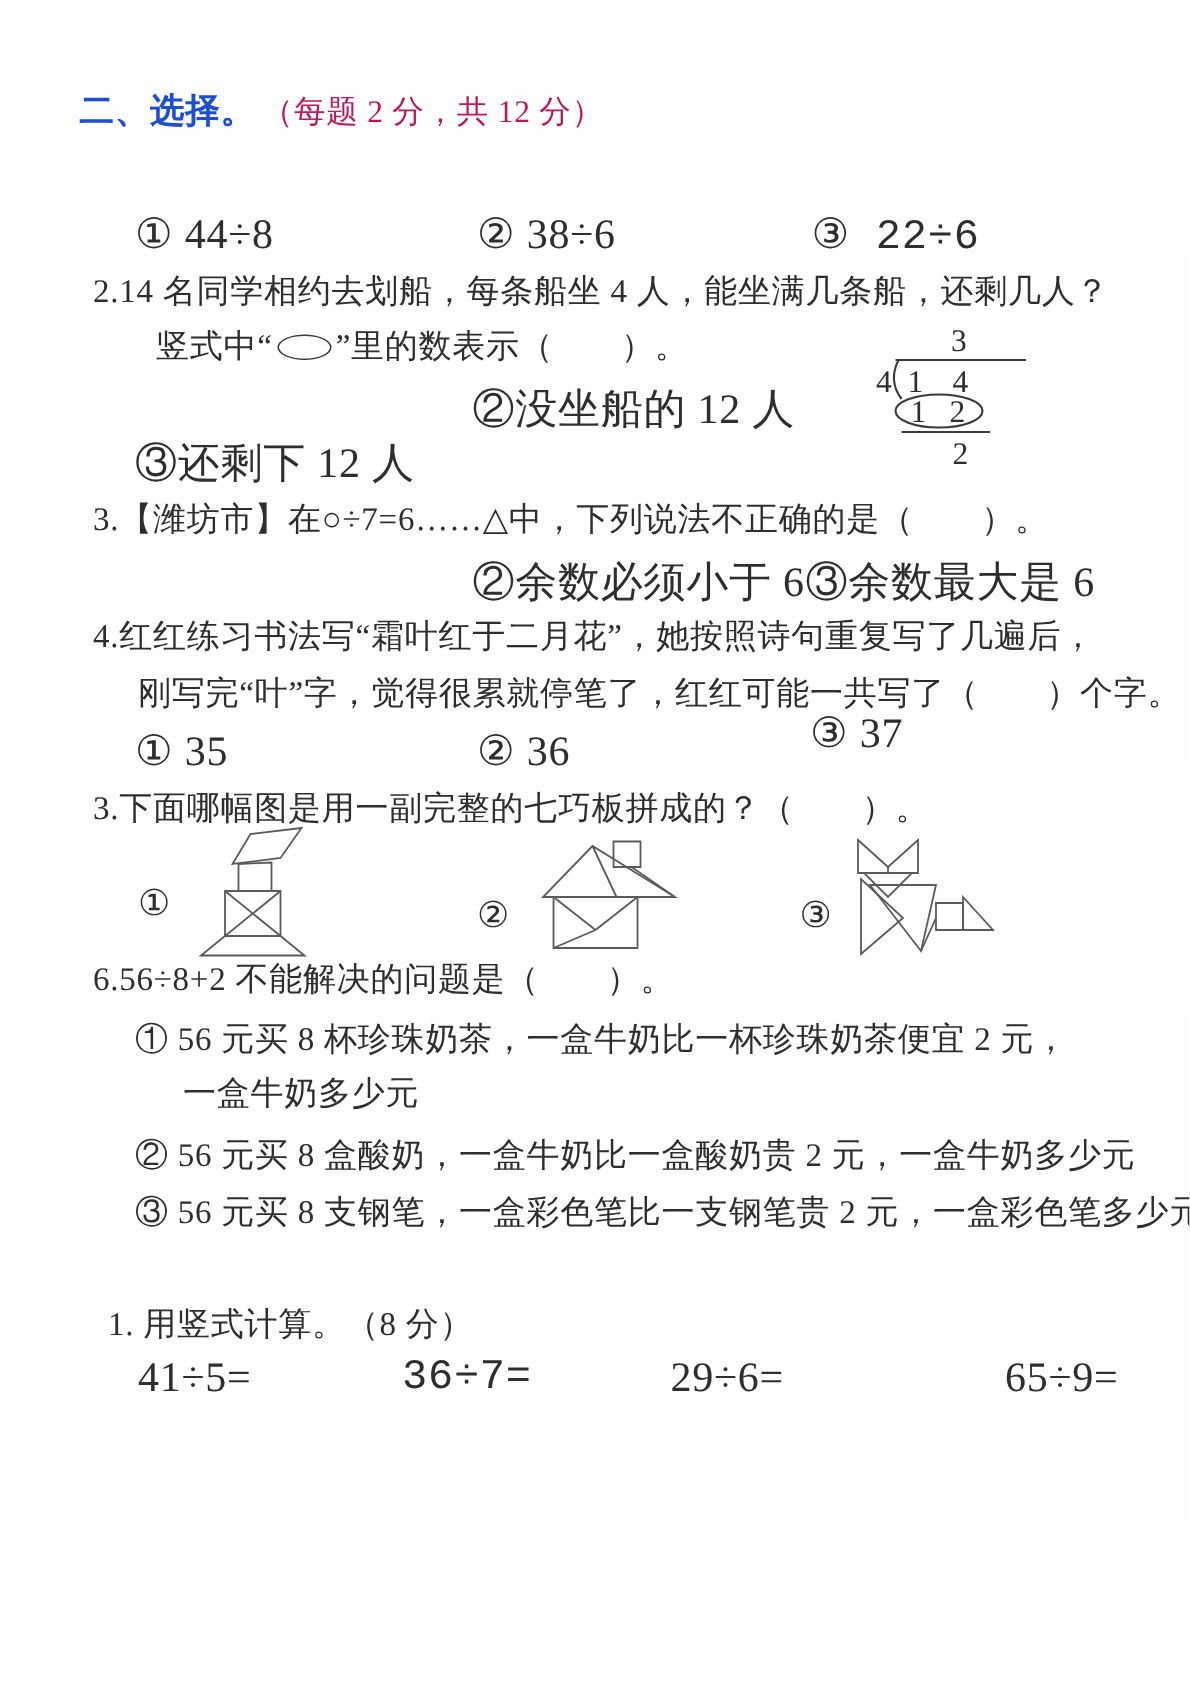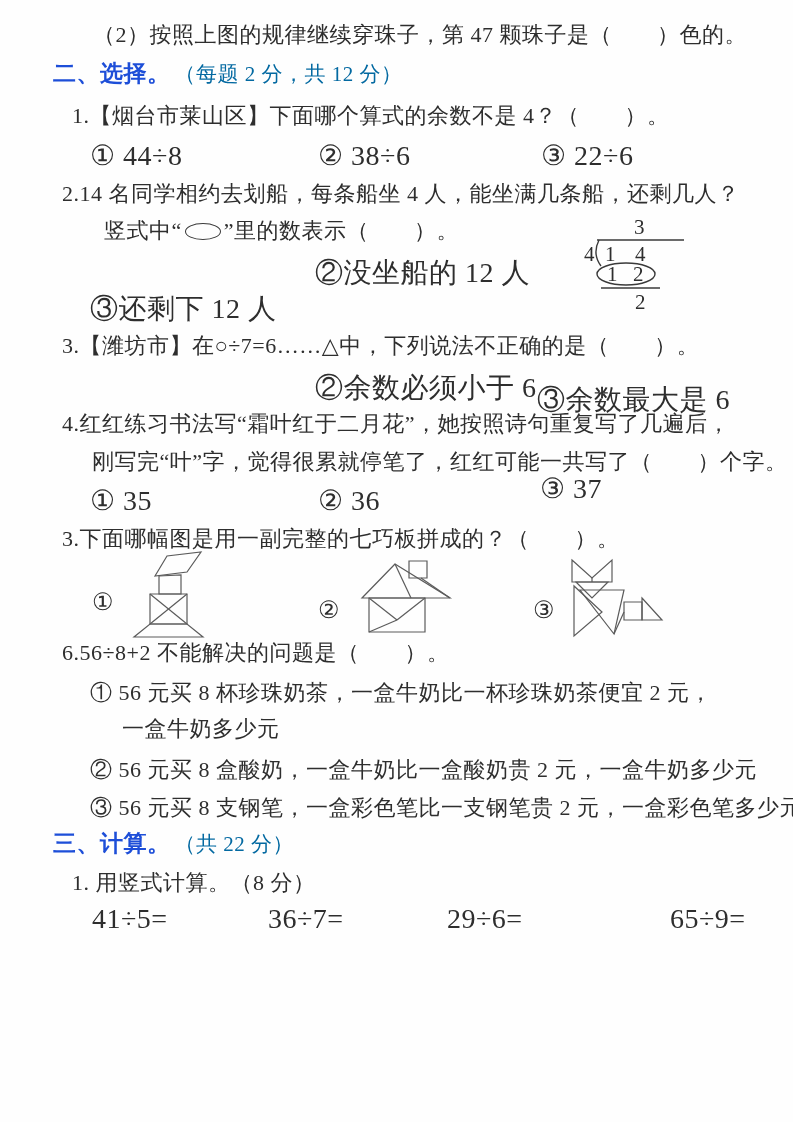--- a/index.html
+++ b/index.html
@@ -21,21 +21,21 @@
     letter-spacing: 0.5px;
   }
   .sec-title {
     font-family: "Liberation Sans", "DejaVu Sans", sans-serif;
     font-weight: 700;
     font-size: 23px;
     color: #1d4ed8;
   }
   .sec-note {
     font-size: 21px;
-    color: #0369a1;
+    color: #be185d;
     margin-left: 4px;
   }
   .opt { position: absolute; font-size: 28px; white-space: nowrap; letter-spacing: 0.5px; }
   .oval {
     display: inline-block;
     width: 36px;
     height: 17px;
     border: 1.6px solid #3a3a3a;
     border-radius: 50%;
     vertical-align: -2px;
@@ -63,30 +63,28 @@
     stroke: #5b5b5b;
     stroke-width: 1.2;
     stroke-linejoin: miter;
   }
 </style>
 </head>
 <body>
 
 <div class="page">
 
-  <div class="line" style="left:93px; top:20px;">（2）按照上图的规律继续穿珠子，第 47 颗珠子是（　　）色的。</div>
 
   <div class="line" style="left:53px; top:58px;">
     <span class="sec-title">二、选择。</span><span class="sec-note">（每题 2 分，共 12 分）</span>
   </div>
 
-  <div class="line" style="left:72px; top:101px;">1.【烟台市莱山区】下面哪个算式的余数不是 4？（　　）。</div>
   <span class="opt" style="left:90px; top:139px;">① 44÷8</span>
   <span class="opt" style="left:318px; top:139px;">② 38÷6</span>
-  <span class="opt" style="left:541px; top:139px;">③ 22÷6</span>
+  <span class="opt" style="left:541px; top:139px;font-family:Liberation Mono, monospace;">③ 22÷6</span>
 
   <div class="line" style="left:62px; top:179px;">2.14 名同学相约去划船，每条船坐 4 人，能坐满几条船，还剩几人？</div>
   <div class="line" style="left:92px; top:216px;margin-left:12px;">
     <span>竖式中“</span><span class="oval"></span><span>”里的数表示（　　）。</span>
   </div>
   <span class="opt" style="left:315px; top:254px;">②没坐船的 12 人</span>
   <span class="opt" style="left:90px; top:290px;">③还剩下 12 人</span>
 
   <div class="division">
     <svg width="110" height="100" viewBox="0 0 110 100">
@@ -99,21 +97,21 @@
     <span class="dnum" style="left:1px;  top:28px;">4</span>
     <span class="dnum" style="left:22px; top:28px;">1</span>
     <span class="dnum" style="left:52px; top:28px;">4</span>
     <span class="dnum" style="left:24px; top:48px;">1</span>
     <span class="dnum" style="left:50px; top:48px;">2</span>
     <span class="dnum" style="left:52px; top:76px;">2</span>
   </div>
 
   <div class="line" style="left:62px; top:331px;">3.【潍坊市】在○÷7=6……△中，下列说法不正确的是（　　）。</div>
   <span class="opt" style="left:315px; top:369px;">②余数必须小于 6</span>
-  <span class="opt" style="left:537px; top:369px;margin-top:12px;">③余数最大是 6</span>
+  <span class="opt" style="left:537px; top:369px;">③余数最大是 6</span>
 
   <div class="line" style="left:62px; top:409px;">4.红红练习书法写“霜叶红于二月花”，她按照诗句重复写了几遍后，</div>
   <div class="line" style="left:92px; top:447px;">刚写完“叶”字，觉得很累就停笔了，红红可能一共写了（　　）个字。</div>
   <span class="opt" style="left:90px; top:484px;">① 35</span>
   <span class="opt" style="left:318px; top:484px;">② 36</span>
   <span class="opt" style="left:540px; top:472px;">③ 37</span>
 
   <div class="line" style="left:62px; top:524px;">3.下面哪幅图是用一副完整的七巧板拼成的？（　　）。</div>
 
   <span class="fig-label" style="left:92px; top:588px;">①</span>
@@ -149,24 +147,21 @@
     <polygon points="62,50 80,50 80,68 62,68"></polygon>
     <polygon points="80,46 100,68 80,68"></polygon>
   </svg>
 
   <div class="line" style="left:62px; top:638px;">6.56÷8+2 不能解决的问题是（　　）。</div>
   <div class="line" style="left:90px; top:678px;">① 56 元买 8 杯珍珠奶茶，一盒牛奶比一杯珍珠奶茶便宜 2 元，</div>
   <div class="line" style="left:122px; top:714px;">一盒牛奶多少元</div>
   <div class="line" style="left:90px; top:755px;">② 56 元买 8 盒酸奶，一盒牛奶比一盒酸奶贵 2 元，一盒牛奶多少元</div>
   <div class="line" style="left:90px; top:793px;">③ 56 元买 8 支钢笔，一盒彩色笔比一支钢笔贵 2 元，一盒彩色笔多少元</div>
 
-  <div class="line" style="left:53px; top:828px;">
-    <span class="sec-title">三、计算。</span><span class="sec-note">（共 22 分）</span>
-  </div>
 
   <div class="line" style="left:72px; top:868px;">1. 用竖式计算。（8 分）</div>
 
   <span class="opt" style="left:92px;  top:903px;">41÷5=</span>
-  <span class="opt" style="left:268px; top:903px;">36÷7=</span>
+  <span class="opt" style="left:268px; top:903px;font-family:Liberation Mono, monospace;">36÷7=</span>
   <span class="opt" style="left:447px; top:903px;">29÷6=</span>
   <span class="opt" style="left:627px; top:903px;margin-left:43px;">65÷9=</span>
 
 </div>
 
 </body></html>

